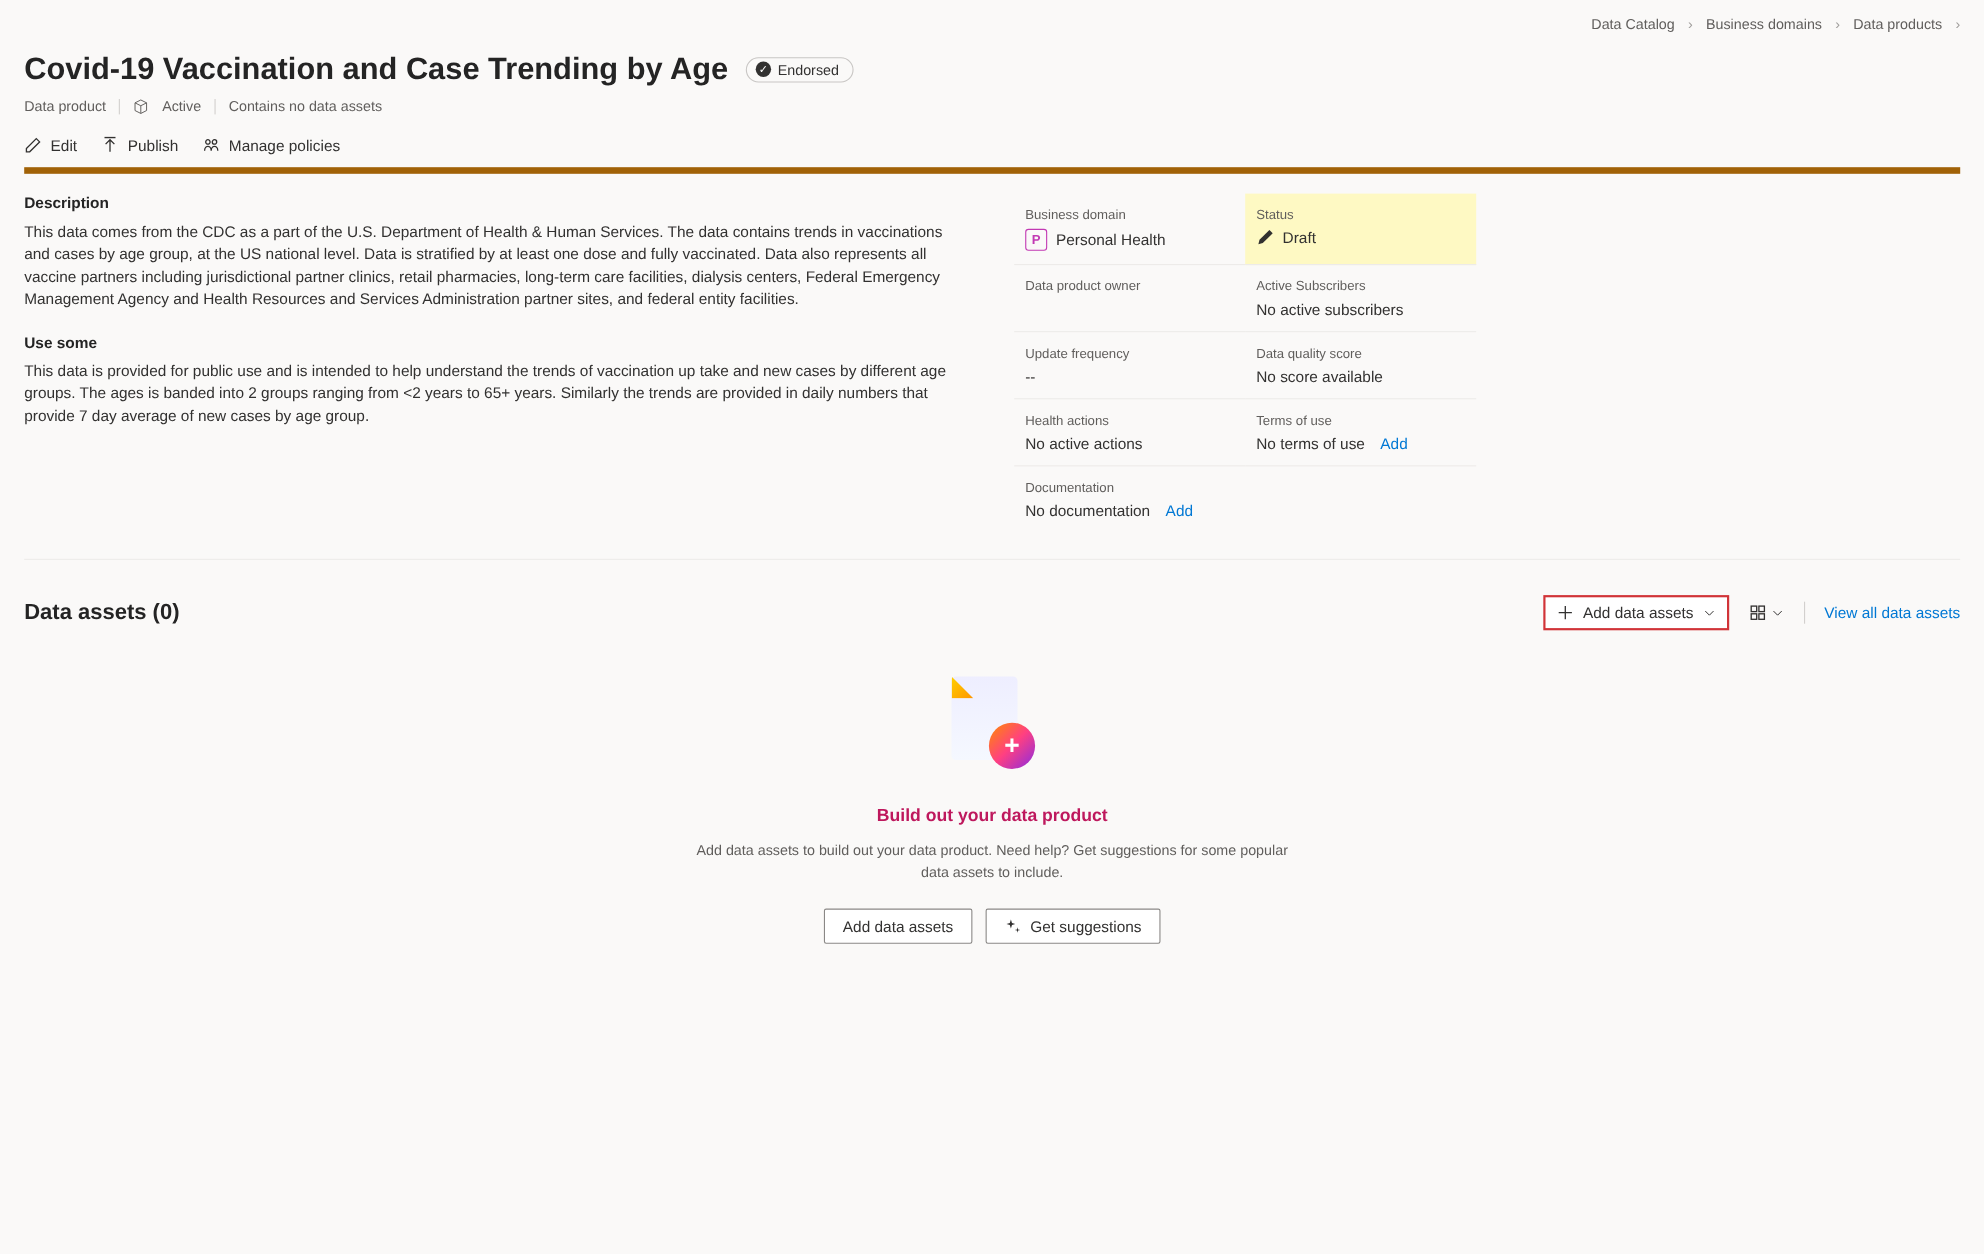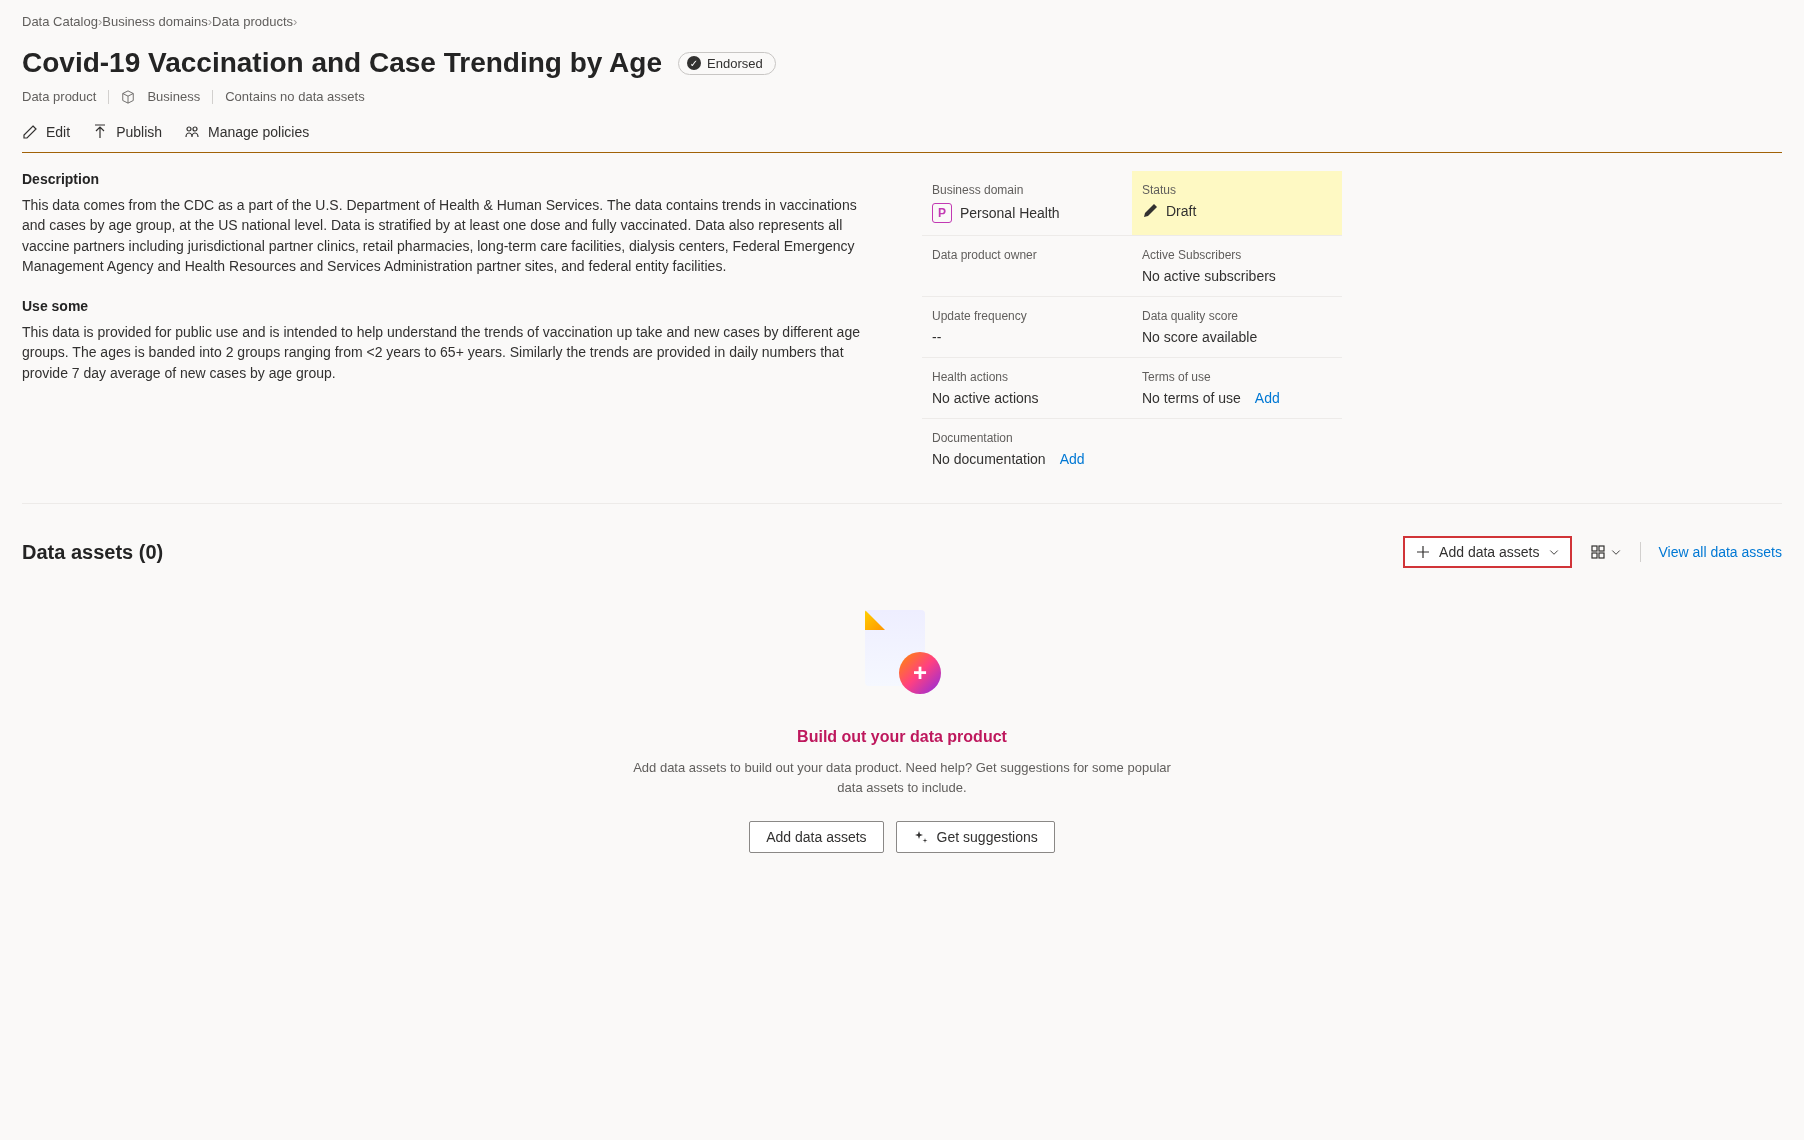--- a/index.html
+++ b/index.html
@@ -3,39 +3,39 @@
 <meta charset="utf-8">
 <style>
 * { box-sizing: border-box; margin: 0; padding: 0; }
 body {
   font-family: "Segoe UI", -apple-system, BlinkMacSystemFont, sans-serif;
   background: #faf9f8;
   color: #323130;
   padding: 14px 22px;
   font-size: 14px;
 }
-.breadcrumb { display: flex; align-items: center; gap: 0; font-size: 13px; color: #605e5c; margin-bottom: 18px; }
+.breadcrumb { display: flex; align-items: center; gap: 12px; font-size: 13px; color: #605e5c; margin-bottom: 18px; justify-content: flex-end; }
 .breadcrumb a { color: #605e5c; text-decoration: none; cursor: pointer; }
 .breadcrumb .sep { color: #a19f9d; }
 .title-row { display: flex; align-items: center; gap: 16px; margin-bottom: 10px; }
 .title-row h1 { font-size: 28px; font-weight: 600; color: #242424; }
 .endorsed-badge {
   display: inline-flex; align-items: center; gap: 6px;
   border: 1px solid #c8c6c4; border-radius: 14px;
   padding: 3px 12px 3px 8px; font-size: 13px; color: #323130;
 }
 .endorsed-badge .check {
   width: 14px; height: 14px; border-radius: 50%;
   background: #323130; display: inline-flex; align-items: center; justify-content: center;
   color: white; font-size: 10px;
 }
 .subtitle-row { display: flex; align-items: center; gap: 12px; font-size: 13px; color: #605e5c; margin-bottom: 20px; }
 .subtitle-row .divider { width: 1px; height: 14px; background: #d2d0ce; }
 .dataset-icon { width: 14px; height: 14px; flex-shrink: 0; }
-.toolbar { display: flex; align-items: center; gap: 22px; padding-bottom: 12px; border-bottom: 1px solid #a16207; margin-bottom: 18px; }
+.toolbar { display: flex; align-items: center; gap: 22px; padding-bottom: 12px; border-bottom: 6px solid #a16207; margin-bottom: 18px; }
 .toolbar-btn { display: inline-flex; align-items: center; gap: 8px; font-size: 14px; color: #323130; cursor: pointer; background: none; border: none; }
 .main-body { display: flex; gap: 40px; border-bottom: 1px solid #edebe9; padding-bottom: 24px; margin-bottom: 32px; }
 .left-col { flex: 1; max-width: 860px; }
 .right-col { width: 420px; flex-shrink: 0; }
 .section-label { font-size: 14px; font-weight: 600; margin-bottom: 8px; color: #242424; }
 .section-text { font-size: 14px; color: #323130; line-height: 1.45; margin-bottom: 22px; }
 .meta-grid { display: grid; grid-template-columns: 1fr 1fr; }
 .meta-cell { padding: 12px 10px; border-bottom: 1px solid #edebe9; }
 .meta-cell.status-cell { background: #fef9c3; }
 .meta-cell.full { grid-column: 1 / -1; }
@@ -107,21 +107,21 @@
 </div>
 
 <div class="subtitle-row">
   <span>Data product</span>
   <span class="divider"></span>
   <svg class="dataset-icon" viewBox="0 0 16 16" fill="none" stroke="#605e5c" stroke-width="1">
     <path d="M2 4 L8 1 L14 4 L8 7 Z"></path>
       <path d="M2 4 L2 12 L8 15 L14 12 L14 4"></path>
       <path d="M8 7 L8 15"></path>
   </svg>
-  <span>Business</span>
+  <span>Active</span>
   <span class="divider"></span>
   <span>Contains no data assets</span>
 </div>
 
 <div class="toolbar">
   <button class="toolbar-btn">
     <svg class="icon" viewBox="0 0 16 16" fill="none" stroke="currentColor" stroke-width="1.2">
         <path d="M11 2 L14 5 L5 14 L2 14 L2 11 Z"></path>
       </svg>
     <span>Edit</span>

